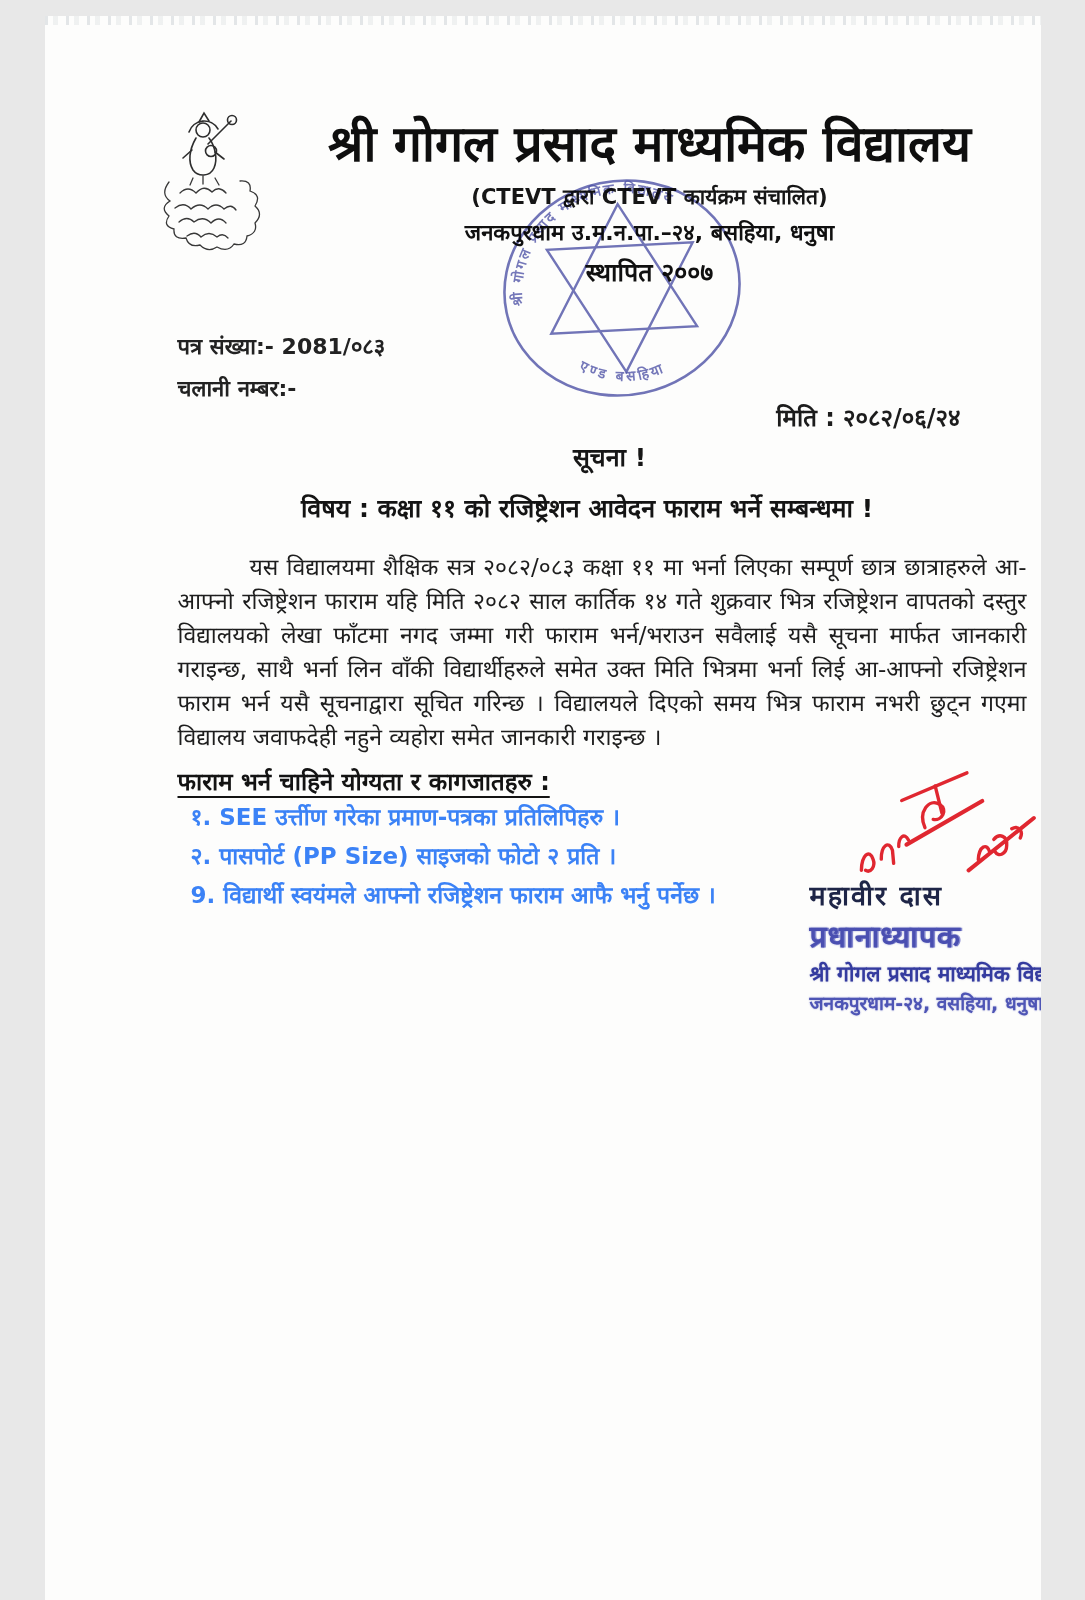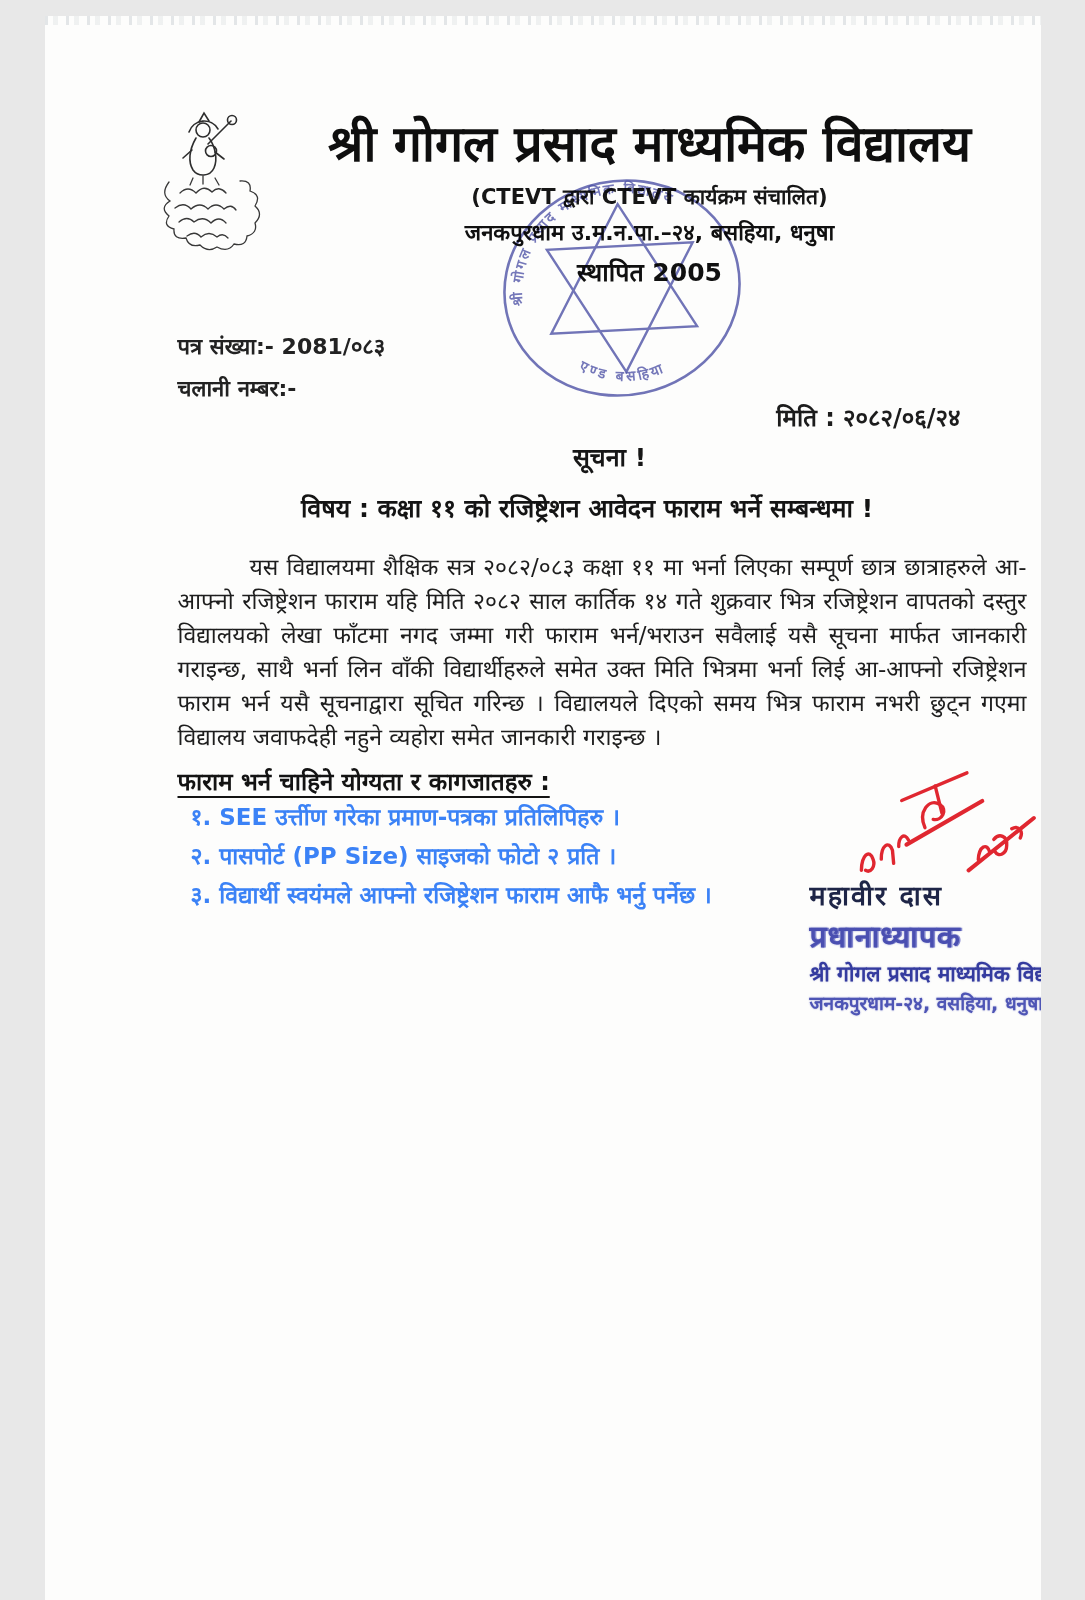--- a/index.html
+++ b/index.html
@@ -77,21 +77,21 @@
       <path d="M34,114 q8,-7 15,0 q9,-7 17,1 q8,-8 15,0"></path>
       <path d="M42,128 q8,-6 14,1 q8,-7 16,0 q6,-5 11,1"></path>
       <path d="M58,68 l0,8 M48,70 l-3,7 M70,70 l4,7"></path>
     </g>
   </svg>
 
   <div class="letterhead">
     <div class="school-name">श्री गोगल प्रसाद माध्यमिक विद्यालय</div>
     <div class="program-line">(CTEVT द्वारा CTEVT कार्यक्रम संचालित)</div>
     <div class="address-line">जनकपुरधाम उ.म.न.पा.–२४, बसहिया, धनुषा</div>
-    <div class="established-line">स्थापित 2005</div>
+    <div class="established-line">स्थापित २००७</div>
   </div>
 
   <svg class="stamp" viewBox="0 0 280 252">
     <defs>
       <path id="arcTop" d="M 38,132 A 100,98 0 0 1 240,128" fill="none"></path>
       <path id="arcBot" d="M 52,150 A 92,90 0 0 0 232,146" fill="none"></path>
     </defs>
     <g transform="rotate(-12 139 126)" stroke="#3a3f9e" fill="none" opacity="0.82">
       <ellipse cx="139" cy="126" rx="118" ry="107" stroke-width="2.6"></ellipse>
       <g transform="translate(139 126) rotate(9)" stroke-width="2.4">
@@ -124,21 +124,21 @@
 
   <div class="notice-heading">सूचना !</div>
   <div class="subject-line">विषय : कक्षा ११ को रजिष्ट्रेशन आवेदन फाराम भर्ने सम्बन्धमा !</div>
 
   <div class="body-para">यस विद्यालयमा शैक्षिक सत्र २०८२/०८३ कक्षा ११ मा भर्ना लिएका सम्पूर्ण छात्र छात्राहरुले आ-आफ्नो रजिष्ट्रेशन फाराम यहि मिति २०८२ साल कार्तिक १४ गते शुक्रवार भित्र रजिष्ट्रेशन वापतको दस्तुर विद्यालयको लेखा फाँटमा नगद जम्मा गरी फाराम भर्न/भराउन सवैलाई यसै सूचना मार्फत जानकारी गराइन्छ, साथै भर्ना लिन वाँकी विद्यार्थीहरुले समेत उक्त मिति भित्रमा भर्ना लिई आ-आफ्नो रजिष्ट्रेशन फाराम भर्न यसै सूचनाद्वारा सूचित गरिन्छ । विद्यालयले दिएको समय भित्र फाराम नभरी छुट्न गएमा विद्यालय जवाफदेही नहुने व्यहोरा समेत जानकारी गराइन्छ ।</div>
 
   <div class="req-heading">फाराम भर्न चाहिने योग्यता र कागजातहरु :</div>
   <ul class="req-list">
     <li>१. SEE उर्त्तीण गरेका प्रमाण-पत्रका प्रतिलिपिहरु ।</li>
     <li>२. पासपोर्ट (PP Size) साइजको फोटो २ प्रति ।</li>
-    <li>३. विद्यार्थी स्वयंमले आफ्नो रजिष्ट्रेशन फाराम आफै भर्नु पर्नेछ ।</li>
+    <li>9. विद्यार्थी स्वयंमले आफ्नो रजिष्ट्रेशन फाराम आफै भर्नु पर्नेछ ।</li>
   </ul>
 
   <svg class="sig-ink" viewBox="0 0 222 115">
     <g transform="rotate(-14 111 57)" fill="none" stroke="#e02730" stroke-width="3.4" stroke-linecap="round" stroke-linejoin="round">
       <path d="M16,80 c4,-15 13,-19 14,-8 c1,8 -6,13 -10,9"></path>
       <path d="M38,74 c3,-13 12,-17 13,-6 l-2,13"></path>
       <path d="M58,66 c2,-9 9,-13 11,-4"></path>
       <path d="M88,54 c-3,-17 11,-28 20,-19 c7,7 -2,17 -10,13"></path>
       <path d="M108,16 l0,28"></path>
       <path d="M72,22 l70,-11"></path>

